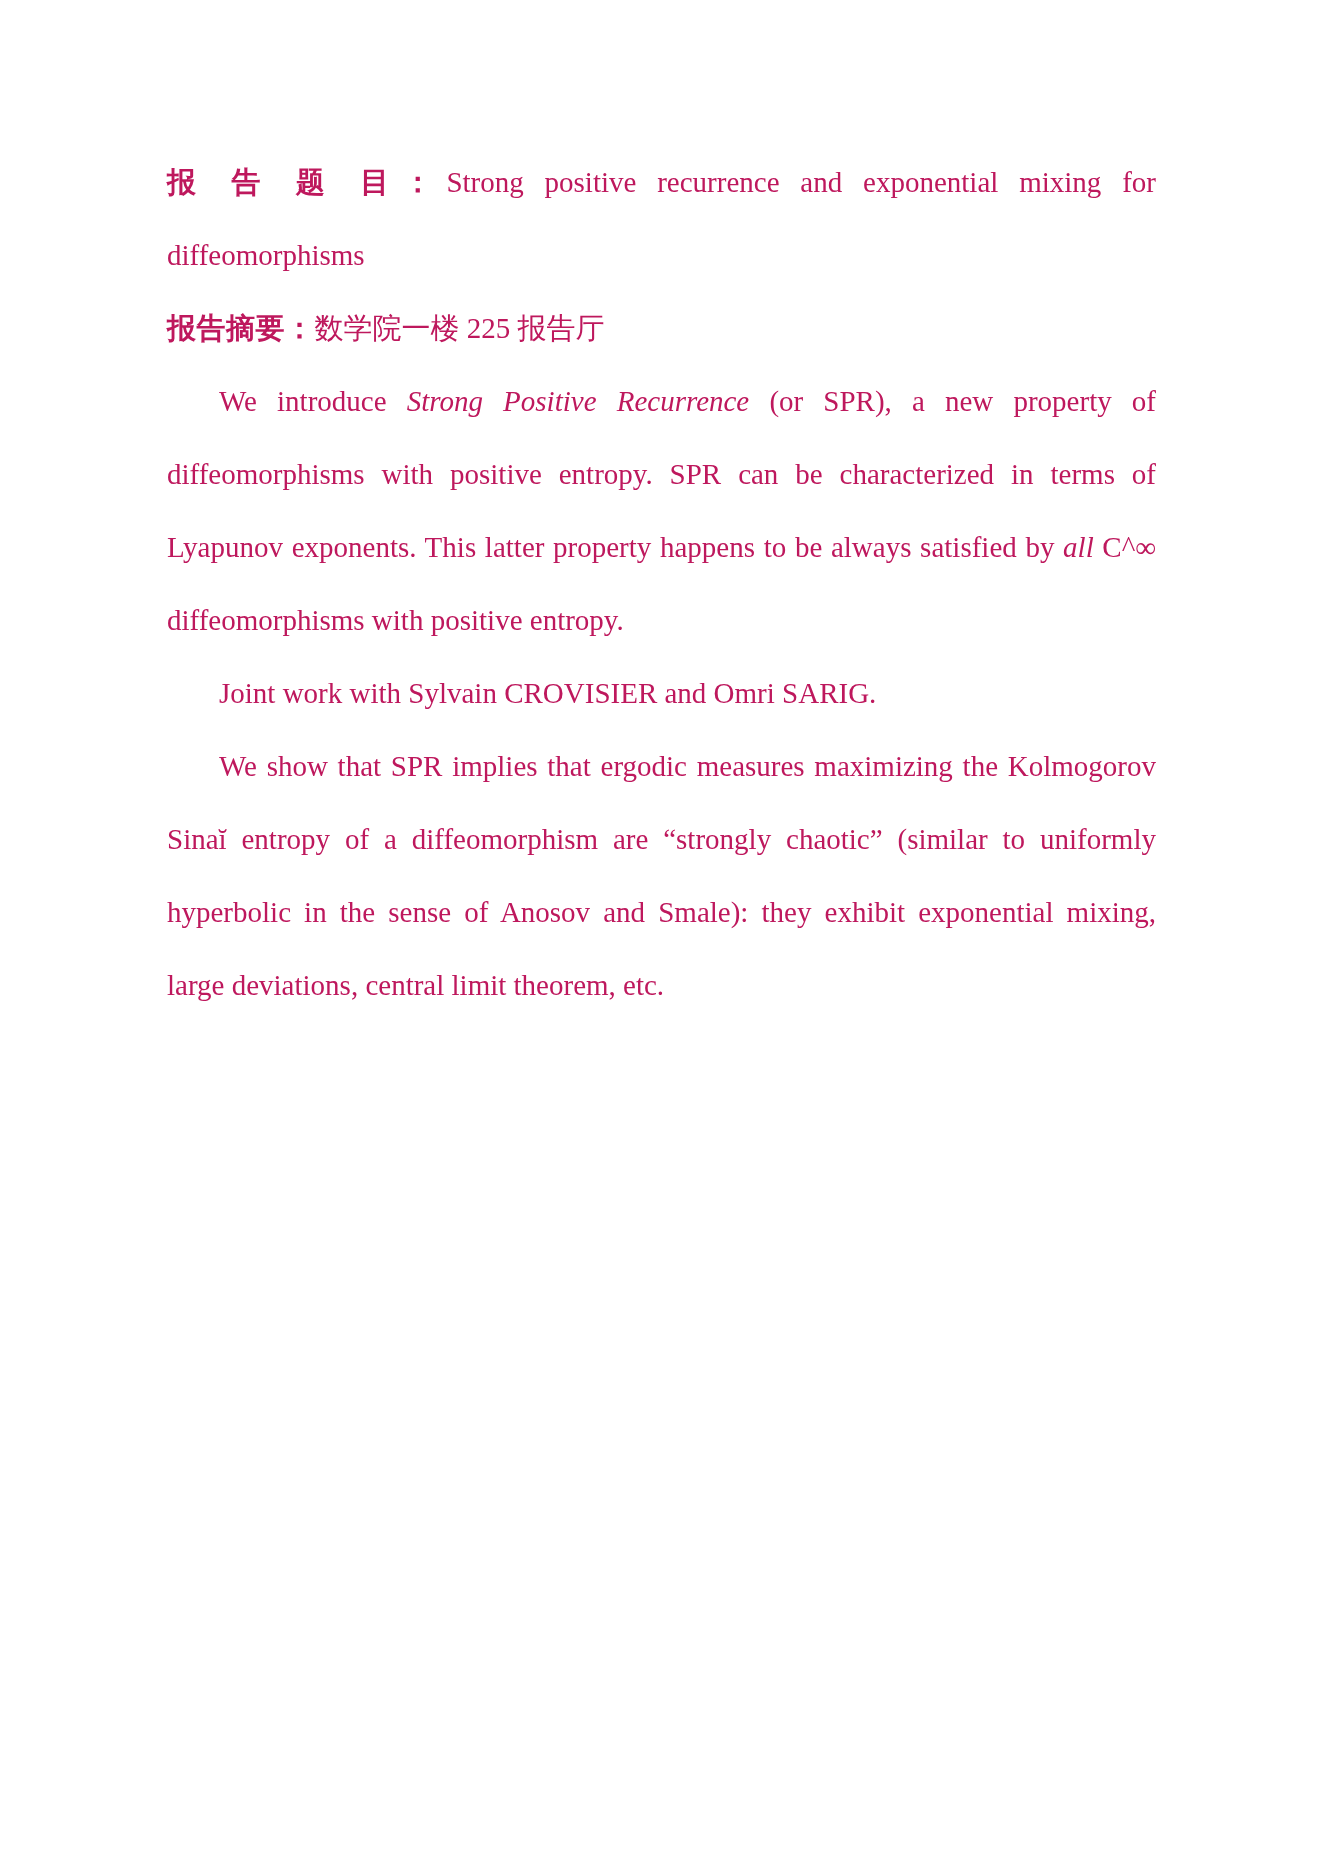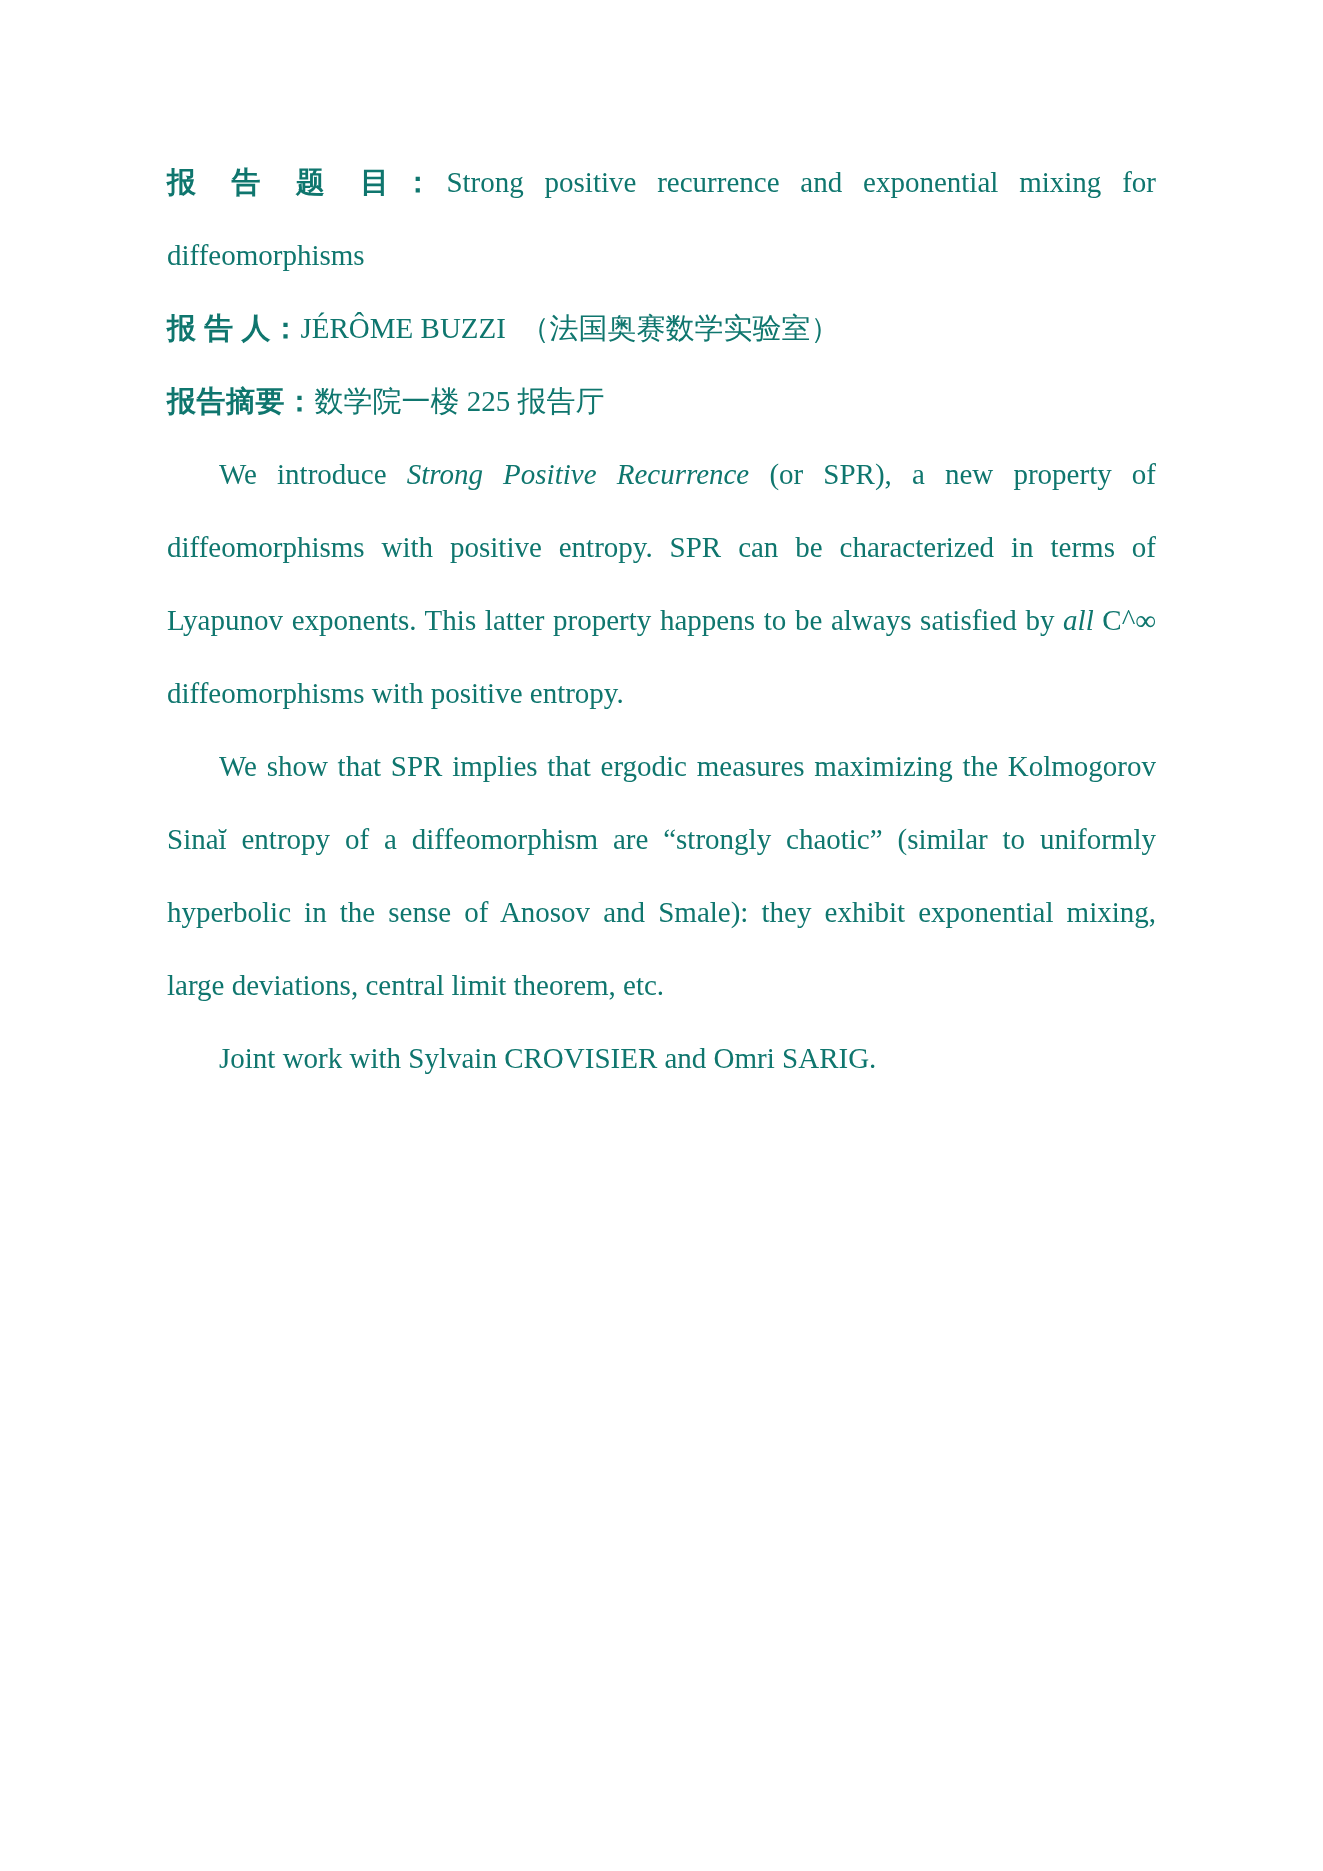--- a/index.html
+++ b/index.html
@@ -5,21 +5,21 @@
   html, body {
     margin: 0;
     padding: 0;
     background: #ffffff;
   }
   .page {
     position: relative;
     width: 1068px;
     min-height: 1871px;
     background: #ffffff;
-    color: #0f766e;
+    color: #be185d;
     font-family: "Liberation Serif", "DejaVu Serif", serif;
     box-sizing: border-box;
     padding: 146px 167px 100px 167px;
   }
   .doc {
     width: 989px;
     font-size: 29px;
     line-height: 73px;
   }
   p {
@@ -39,27 +39,26 @@
   }
 </style>
 </head>
 <body>
 
 <div class="page">
   <div class="doc">
 
     <p><span class="label">报 告 题 目：</span><span>Strong positive recurrence and exponential mixing for diffeomorphisms</span></p>
 
-    <p><span class="label">报 告 人：</span><span>JÉRÔME BUZZI</span><span>&nbsp; </span><span>（法国奥赛数学实验室）</span></p>
 
 
     <p><span class="label">报告摘要：</span><span>数学院一楼 225 报告厅</span></p>
 
 
     <p class="indent"><span>We introduce </span><em class="ital">Strong Positive Recurrence</em><span> (or SPR), a new property of diffeomorphisms with positive entropy. SPR can be characterized in terms of Lyapunov exponents. This latter property happens to be always satisfied by </span><em class="ital">all</em><span> C^∞ diffeomorphisms with positive entropy.</span></p>
 
+    <p class="indent">Joint work with Sylvain CROVISIER and Omri SARIG.</p>
+
     <p class="indent">We show that SPR implies that ergodic measures maximizing the Kolmogorov Sinaĭ entropy of a diffeomorphism are “strongly chaotic” (similar to uniformly hyperbolic in the sense of Anosov and Smale): they exhibit exponential mixing, large deviations, central limit theorem, etc.</p>
-
-    <p class="indent">Joint work with Sylvain CROVISIER and Omri SARIG.</p>
 
 
   </div>
 </div>
 
 </body></html>

